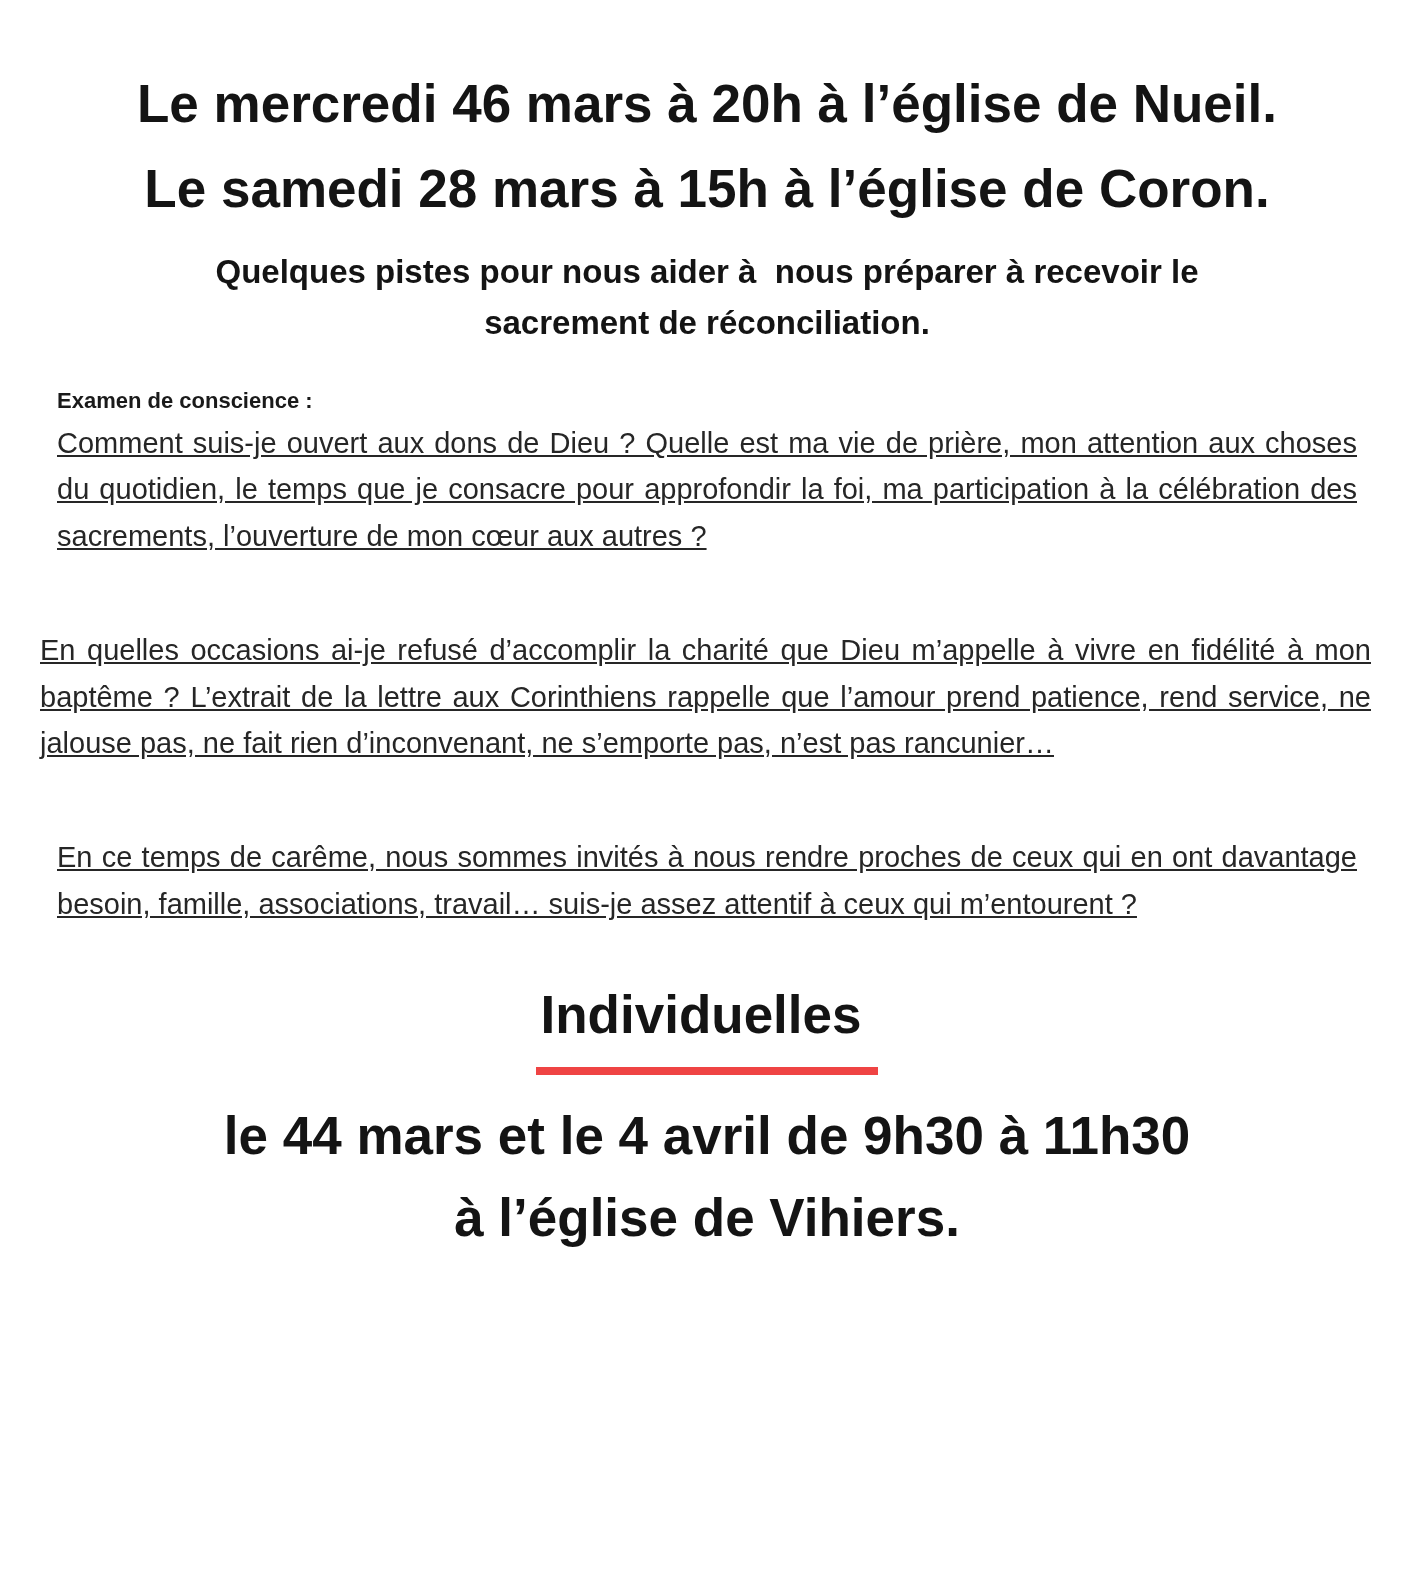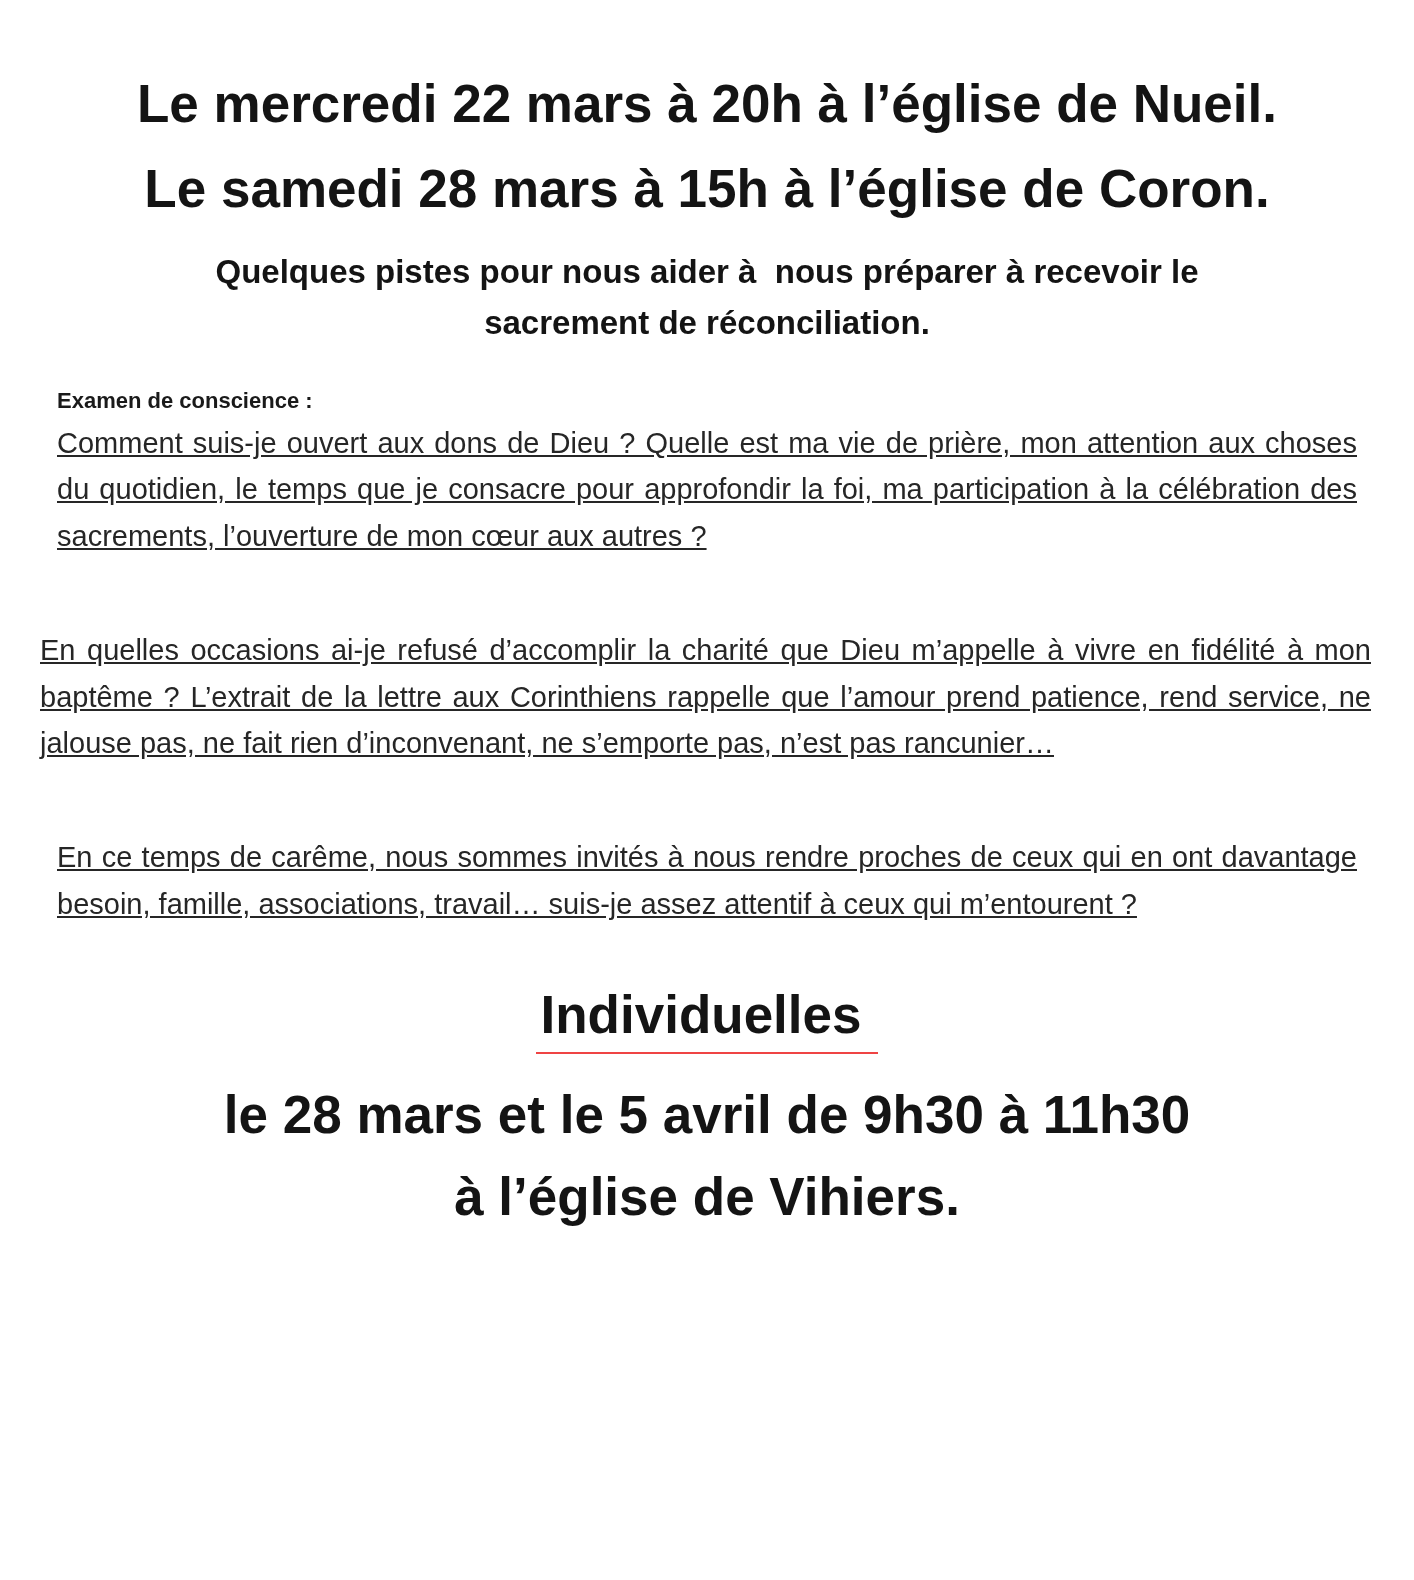--- a/index.html
+++ b/index.html
@@ -92,51 +92,51 @@
     }
     .ind-heading {
       margin: 0 0 20px 0;
       font-size: 53px;
       font-weight: 700;
       color: #141414;
       line-height: 1.35;
     }
     .ind-heading .underlined {
       display: inline-block;
-      border-bottom: 2px solid #ef4444;
-      padding: 0 16px 1px 4px;
+      border-bottom: 8px solid #ef4444;
+      padding: 0 16px 16px 4px;
     }
     .individuelles p.ind-line {
       margin: 0;
       font-size: 53px;
       font-weight: 700;
       line-height: 1.55;
       text-align: center;
       color: #141414;
     }
   </style>
 </head>
 <body>
 
 <div class="page">
 
 
   <div class="schedule">
-    <p>Le mercredi 22 mars à 20h à l’église de Nueil.</p>
+    <p>Le mercredi 46 mars à 20h à l’église de Nueil.</p>
     <p>Le samedi 28 mars à 15h à l’église de Coron.</p>
   </div>
 
   <p class="subtitle">Quelques pistes pour nous aider à  nous préparer à recevoir le sacrement de réconciliation.</p>
 
   <section class="examen">
     <h2 class="examen-heading">Examen de conscience :</h2>
     <p class="body-par">Comment suis-je ouvert aux dons de Dieu ? Quelle est ma vie de prière, mon attention aux choses du quotidien, le temps que je consacre pour approfondir la foi, ma participation à la célébration des sacrements, l’ouverture de mon cœur aux autres ?</p>
     <p class="body-par wide">En quelles occasions ai-je refusé d’accomplir la charité que Dieu m’appelle à vivre en fidélité à mon baptême ? L’extrait de la lettre aux Corinthiens rappelle que l’amour prend patience, rend service, ne jalouse pas, ne fait rien d’inconvenant, ne s’emporte pas, n’est pas rancunier…</p>
     <p class="body-par">En ce temps de carême, nous sommes invités à nous rendre proches de ceux qui en ont davantage besoin, famille, associations, travail… suis-je assez attentif à ceux qui m’entourent ?</p>
   </section>
 
   <section class="individuelles">
     <h2 class="ind-heading"><span class="underlined">Individuelles</span></h2>
-    <p class="ind-line">le 28 mars et le 5 avril de 9h30 à 11h30</p>
+    <p class="ind-line">le 44 mars et le 4 avril de 9h30 à 11h30</p>
     <p class="ind-line">à l’église de Vihiers.</p>
   </section>
 
 </div>
 
 </body></html>

